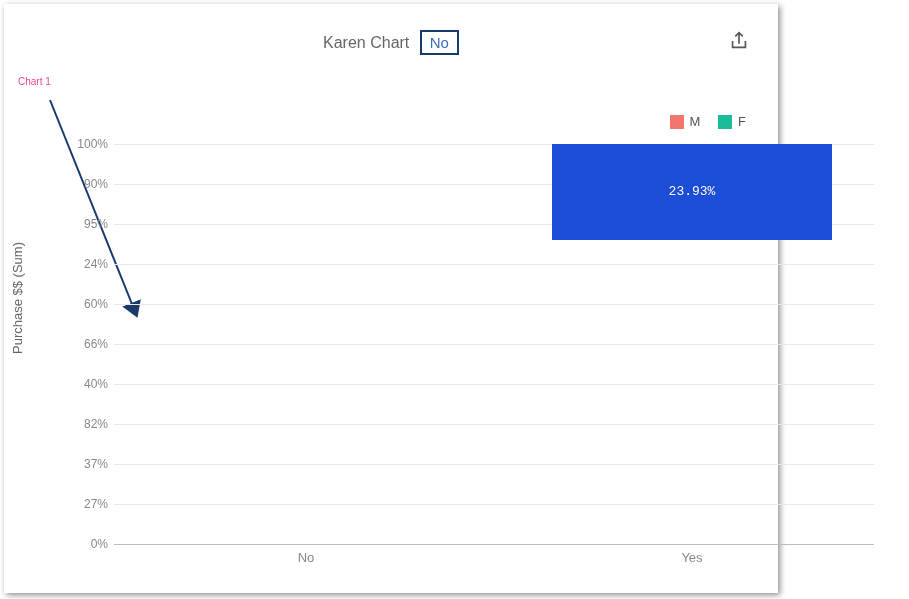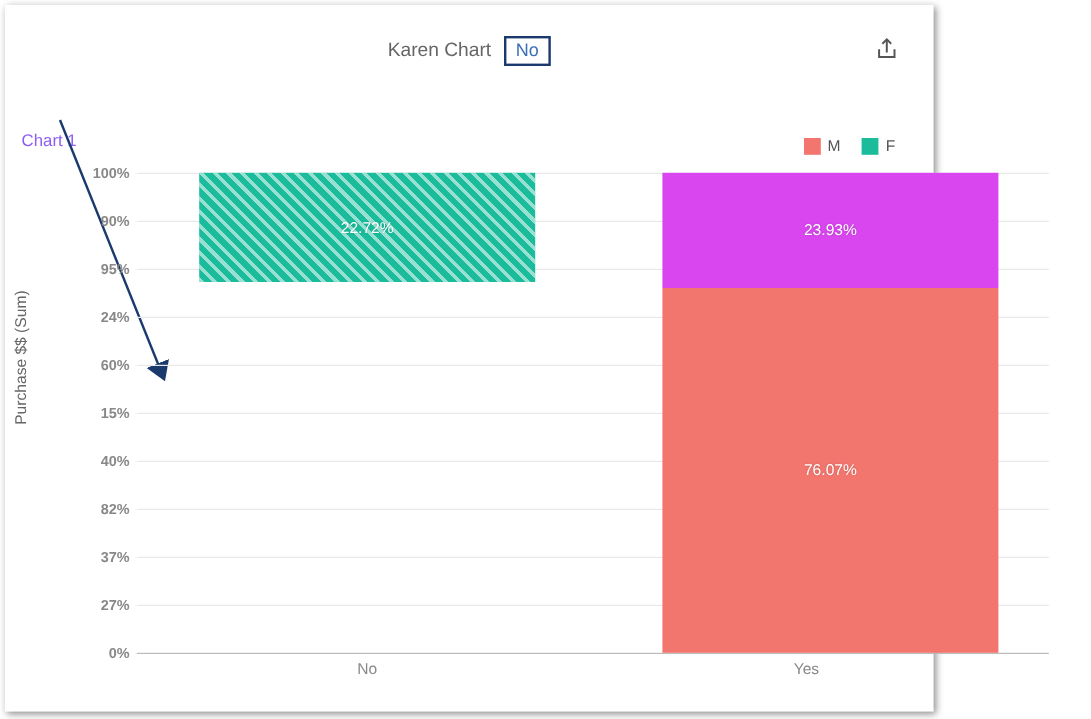--- a/index.html
+++ b/index.html
@@ -36,23 +36,22 @@
   }
   .share-icon {
     position: absolute;
     right: 28px; top: 26px;
     width: 22px; height: 22px;
     cursor: pointer;
   }
   .annot {
     position: absolute;
     left: 14px; top: 72px;
-    font-size: 14px;
-    color: #8b5cf6;
-    margin-top: 33px;
+    font-size: 10px;
+    color: #ec4899;
   }
   .arrow {
     position: absolute;
     left: 36px; top: 90px;
     width: 110px; height: 240px;
     pointer-events: none;
   }
   .legend {
     position: absolute;
     right: 32px; top: 110px;
@@ -84,41 +83,40 @@
     border-top: 1px solid #e8e8e8;
   }
   .grid-line.axis { border-top: 1px solid #bbb; }
   .ytick {
     position: absolute;
     left: -50px; width: 44px;
     text-align: right;
     font-size: 12px;
     color: #888;
     transform: translateY(-50%);
-    font-weight: bold;
   }
   .bar-group {
     position: absolute;
     bottom: 0;
     width: 280px;
     height: 100%;
   }
   .bar-group.g0 { left: 52px; }
   .bar-group.g1 { left: 438px; }
   .seg {
     position: absolute;
     left: 0; width: 100%;
     display: flex; align-items: center; justify-content: center;
   }
   .seg .lbl {
     color: #fff; font-size: 13px; font-weight: 500;
     text-shadow: 0 0 2px rgba(0,0,0,0.2);
   }
   .seg-m { background: #f2766e; }
-  .seg-f { background: #d946ef; }
+  .seg-f { background: #1d4ed8; font-family: Liberation Mono, monospace; }
 
   
   .hatch-m {
     background-color: #f2766e;
     background-image: repeating-linear-gradient(45deg, rgba(255,255,255,0.55) 0 3px, rgba(255,255,255,0) 3px 8px);
   }
   .hatch-f {
     background-color: #1abc9c;
     background-image: repeating-linear-gradient(45deg, rgba(255,255,255,0.55) 0 3px, rgba(255,255,255,0) 3px 8px);
   }
@@ -179,44 +177,38 @@
     <div class="ytick" style="top:100%">0%</div>
     <div class="grid-line" style="top:90%"></div>
     <div class="ytick" style="top:90%">27%</div>
     <div class="grid-line" style="top:80%"></div>
     <div class="ytick" style="top:80%">37%</div>
     <div class="grid-line" style="top:70%"></div>
     <div class="ytick" style="top:70%">82%</div>
     <div class="grid-line" style="top:60%"></div>
     <div class="ytick" style="top:60%">40%</div>
     <div class="grid-line" style="top:50%"></div>
-    <div class="ytick" style="top:50%">15%</div>
+    <div class="ytick" style="top:50%">66%</div>
     <div class="grid-line" style="top:40%"></div>
     <div class="ytick" style="top:40%">60%</div>
     <div class="grid-line" style="top:30%"></div>
     <div class="ytick" style="top:30%">24%</div>
     <div class="grid-line" style="top:20%"></div>
     <div class="ytick" style="top:20%">95%</div>
     <div class="grid-line" style="top:10%"></div>
     <div class="ytick" style="top:10%">90%</div>
     <div class="grid-line" style="top:0%"></div>
     <div class="ytick" style="top:0%">100%</div>
 
     <div class="bar-group g0">
-      <div class="seg hatch-f" style="bottom:77.28%;height:22.72%">
-        <span class="lbl">22.72%</span>
-      </div>
     </div>
 
     <div class="bar-group g1">
-      <div class="seg seg-m" style="bottom:0;height:76.07%">
-        <span class="lbl">76.07%</span>
-      </div>
       <div class="seg seg-f" style="bottom:76.07%;height:23.93%">
         <span class="lbl">23.93%</span>
       </div>
     </div>
 
     <div class="xtick" style="left:52px">No</div>
-    <div class="xtick" style="left:418px">Yes</div>
+    <div class="xtick" style="left:438px">Yes</div>
   </div>
 
 </div>
 
 </body></html>

